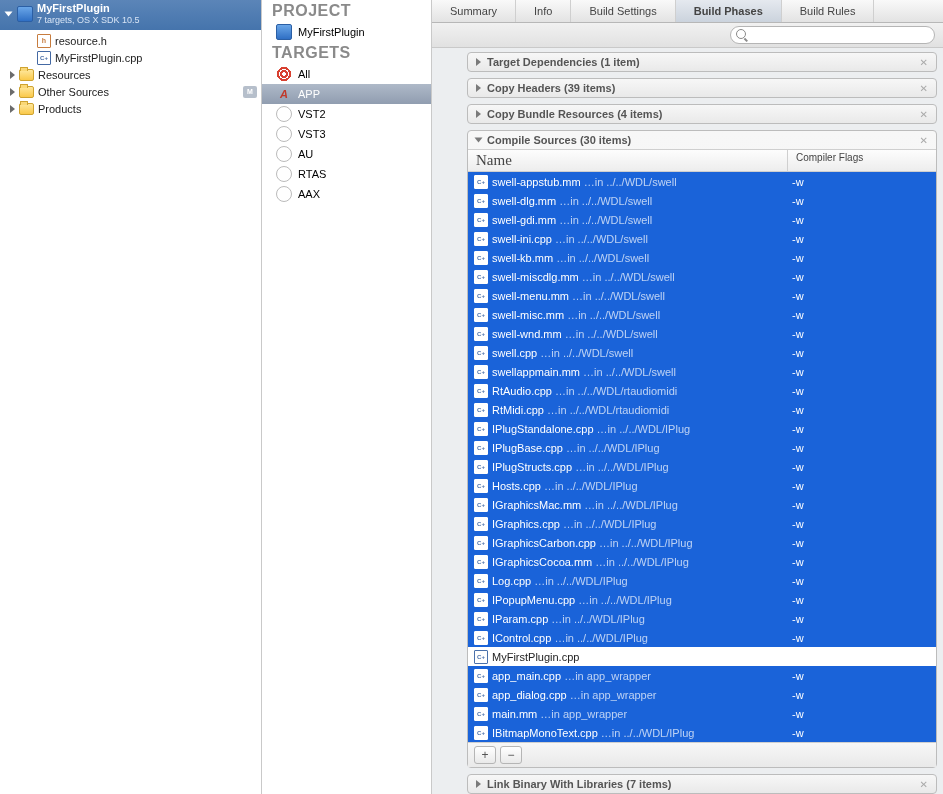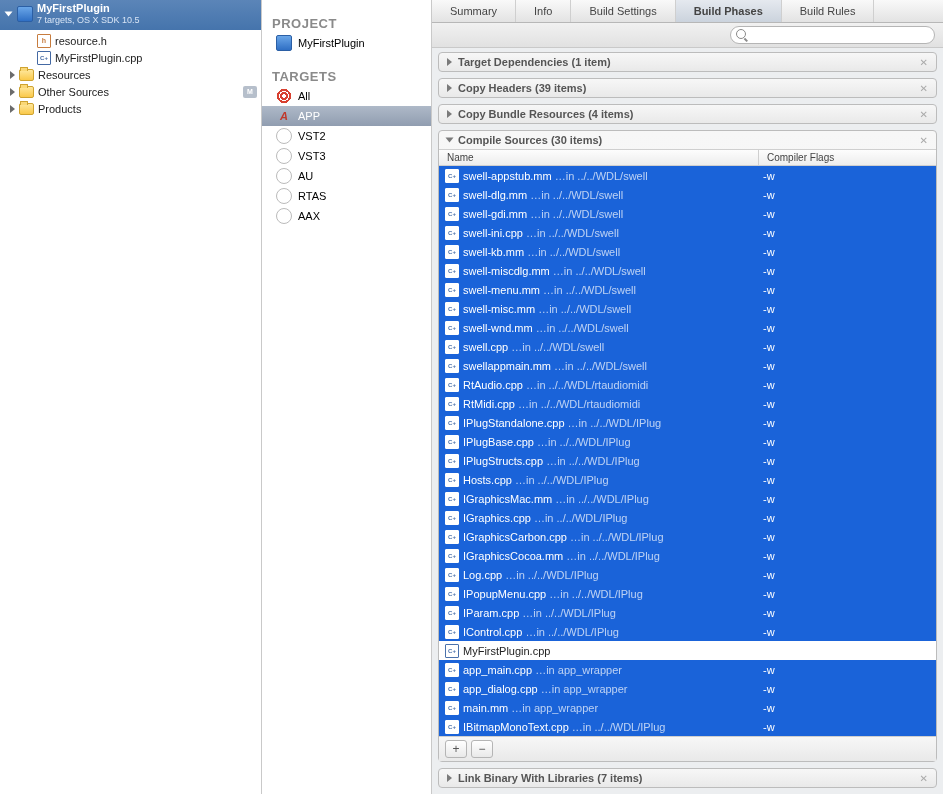--- a/index.html
+++ b/index.html
@@ -20,50 +20,50 @@
 .nav-row .spacer { width: 9px; }
 .file-icon { width: 14px; height: 14px; flex-shrink: 0; display: inline-flex; align-items: center; justify-content: center; border-radius: 1px; }
 .file-icon.h { background: #fff; border: 1px solid #c77c3e; color: #c77c3e; font-size: 7px; font-weight: bold; }
 .file-icon.cpp { background: #fff; border: 1px solid #4469a3; color: #4469a3; font-size: 6px; font-weight: bold; }
 .folder-icon { width: 15px; height: 12px; background: linear-gradient(#ffe79b, #fac94a); border: 1px solid #cfa330; border-radius: 2px; position: relative; }
 .folder-icon::before { content: ""; position: absolute; top: -3px; left: 0; width: 6px; height: 3px; background: #fad877; border: 1px solid #cfa330; border-bottom: none; border-radius: 1px 1px 0 0; }
 .badge-m { margin-left: auto; background: #b6bfcb; color: #fff; width: 14px; height: 12px; border-radius: 2px; font-size: 7px; font-weight: bold; display: inline-flex; align-items: center; justify-content: center; }
 
 
 .targets { width: 170px; border-right: 1px solid #c9c9c9; background: #fff; }
-.section-label { padding: 16px 10px 2px 10px; font-size: 13px; color: #8a8a8a; font-weight: bold; letter-spacing: 0.5px; }
+.section-label { padding: 2px 10px 2px 10px; font-size: 16px; color: #8a8a8a; font-weight: bold; letter-spacing: 0.5px; }
 .t-row { display: flex; align-items: center; gap: 6px; padding: 2px 6px 2px 14px; height: 20px; }
 .t-row.sel { background: linear-gradient(#aeb9c8, #909db0); color: #fff; }
 .t-icon { width: 16px; height: 16px; flex-shrink: 0; }
 .t-icon.bullseye { background: radial-gradient(circle, #fff 0 2px, #d84030 2px 4px, #fff 4px 5px, #d84030 5px 7px, transparent 7px); border-radius: 50%; }
 .t-icon.aicon { display: inline-flex; align-items: center; justify-content: center; font-size: 11px; font-weight: bold; font-style: italic; color: #c0392b; }
 .t-icon.circ { border: 1px solid #bbb; border-radius: 50%; background: #fff; }
 .t-icon.projsm { background: linear-gradient(#6aa6e8, #2f6fc4); border: 1px solid #2b5fa5; border-radius: 2px; }
 
 
 .editor { flex: 1; display: flex; flex-direction: column; background: #eceef0; }
 .tabs { display: flex; background: linear-gradient(#f9f9f9, #e3e3e3); border-bottom: 1px solid #b7b7b7; }
 .tab { padding: 5px 18px; color: #444; border-right: 1px solid #cfcfcf; cursor: default; }
 .tab.active { background: linear-gradient(#e5e9ef, #cbd3dd); font-weight: bold; }
 .searchbar { background: linear-gradient(#f1f1f1, #e1e1e1); padding: 3px 8px; display: flex; justify-content: flex-end; border-bottom: 1px solid #c9c9c9; }
 .search-input { width: 205px; height: 18px; border-radius: 9px; border: 1px solid #b5b5b5; padding: 0 8px 0 20px; font-size: 10px; background: #fff; }
 .search-wrap { position: relative; }
 .search-icon { position: absolute; left: 6px; top: 3px; width: 10px; height: 10px; border: 1.5px solid #8a8a8a; border-radius: 50%; }
 .search-icon::after { content: ""; position: absolute; width: 4px; height: 1.5px; background: #8a8a8a; bottom: -2px; right: -3px; transform: rotate(45deg); }
 
 .phases { flex: 1; overflow-y: auto; padding: 4px 6px; }
-.phase { background: linear-gradient(#f7f7f7, #e9e9e9); border: 1px solid #bcbcbc; border-radius: 4px; margin-bottom: 6px; }
+.phase { background: linear-gradient(#f7f7f7, #e9e9e9); border: 1px solid #bcbcbc; border-radius: 4px; margin-bottom: 6px; margin-left: 29px; }
 .phase-h { display: flex; align-items: center; padding: 3px 8px; gap: 6px; }
 .phase-h .tri { width: 0; height: 0; border-left: 5px solid #7a7a7a; border-top: 4px solid transparent; border-bottom: 4px solid transparent; }
 .phase-h.open .tri { transform: rotate(90deg); }
 .phase-h .label { font-weight: bold; color: #555; font-size: 11px; }
 .phase-h .close { margin-left: auto; color: #aaa; font-size: 10px; }
 .phase-body { border-top: 1px solid #cfcfcf; }
 .col-h { display: flex; background: linear-gradient(#fdfdfd, #ededed); border-bottom: 1px solid #cfcfcf; }
-.col-h div:first-child { flex: 0 0 320px; padding: 2px 8px; font-size: 10px; color: #444; border-right: 1px solid #cfcfcf; }
+.col-h div:first-child { flex: 0 0 320px; padding: 2px 8px; font-size: 15px; color: #444; border-right: 1px solid #cfcfcf; font-family: Liberation Serif, serif; }
 .col-h div:last-child { flex: 1; padding: 2px 8px; font-size: 10px; color: #444; }
 .rows { max-height: 600px; }
 .row { display: flex; align-items: center; height: 19px; padding: 7px 6px; }
 .row.sel { background: #1a63d9; color: #fff; }
 .row.unsel { background: #fff; color: #222; }
 .row .ficon { width: 14px; height: 14px; background: #fff; border: 1px solid #4a71ab; color: #4a71ab; font-size: 6px; font-weight: bold; display: inline-flex; align-items: center; justify-content: center; border-radius: 1px; margin-right: 4px; flex-shrink: 0; }
 .row.sel .ficon { border-color: #fff; }
 .row .fname { flex: 0 0 300px; white-space: nowrap; overflow: hidden; text-overflow: ellipsis; }
 .row .fname .path { opacity: 0.7; }
 .row .flag { flex: 1; }

